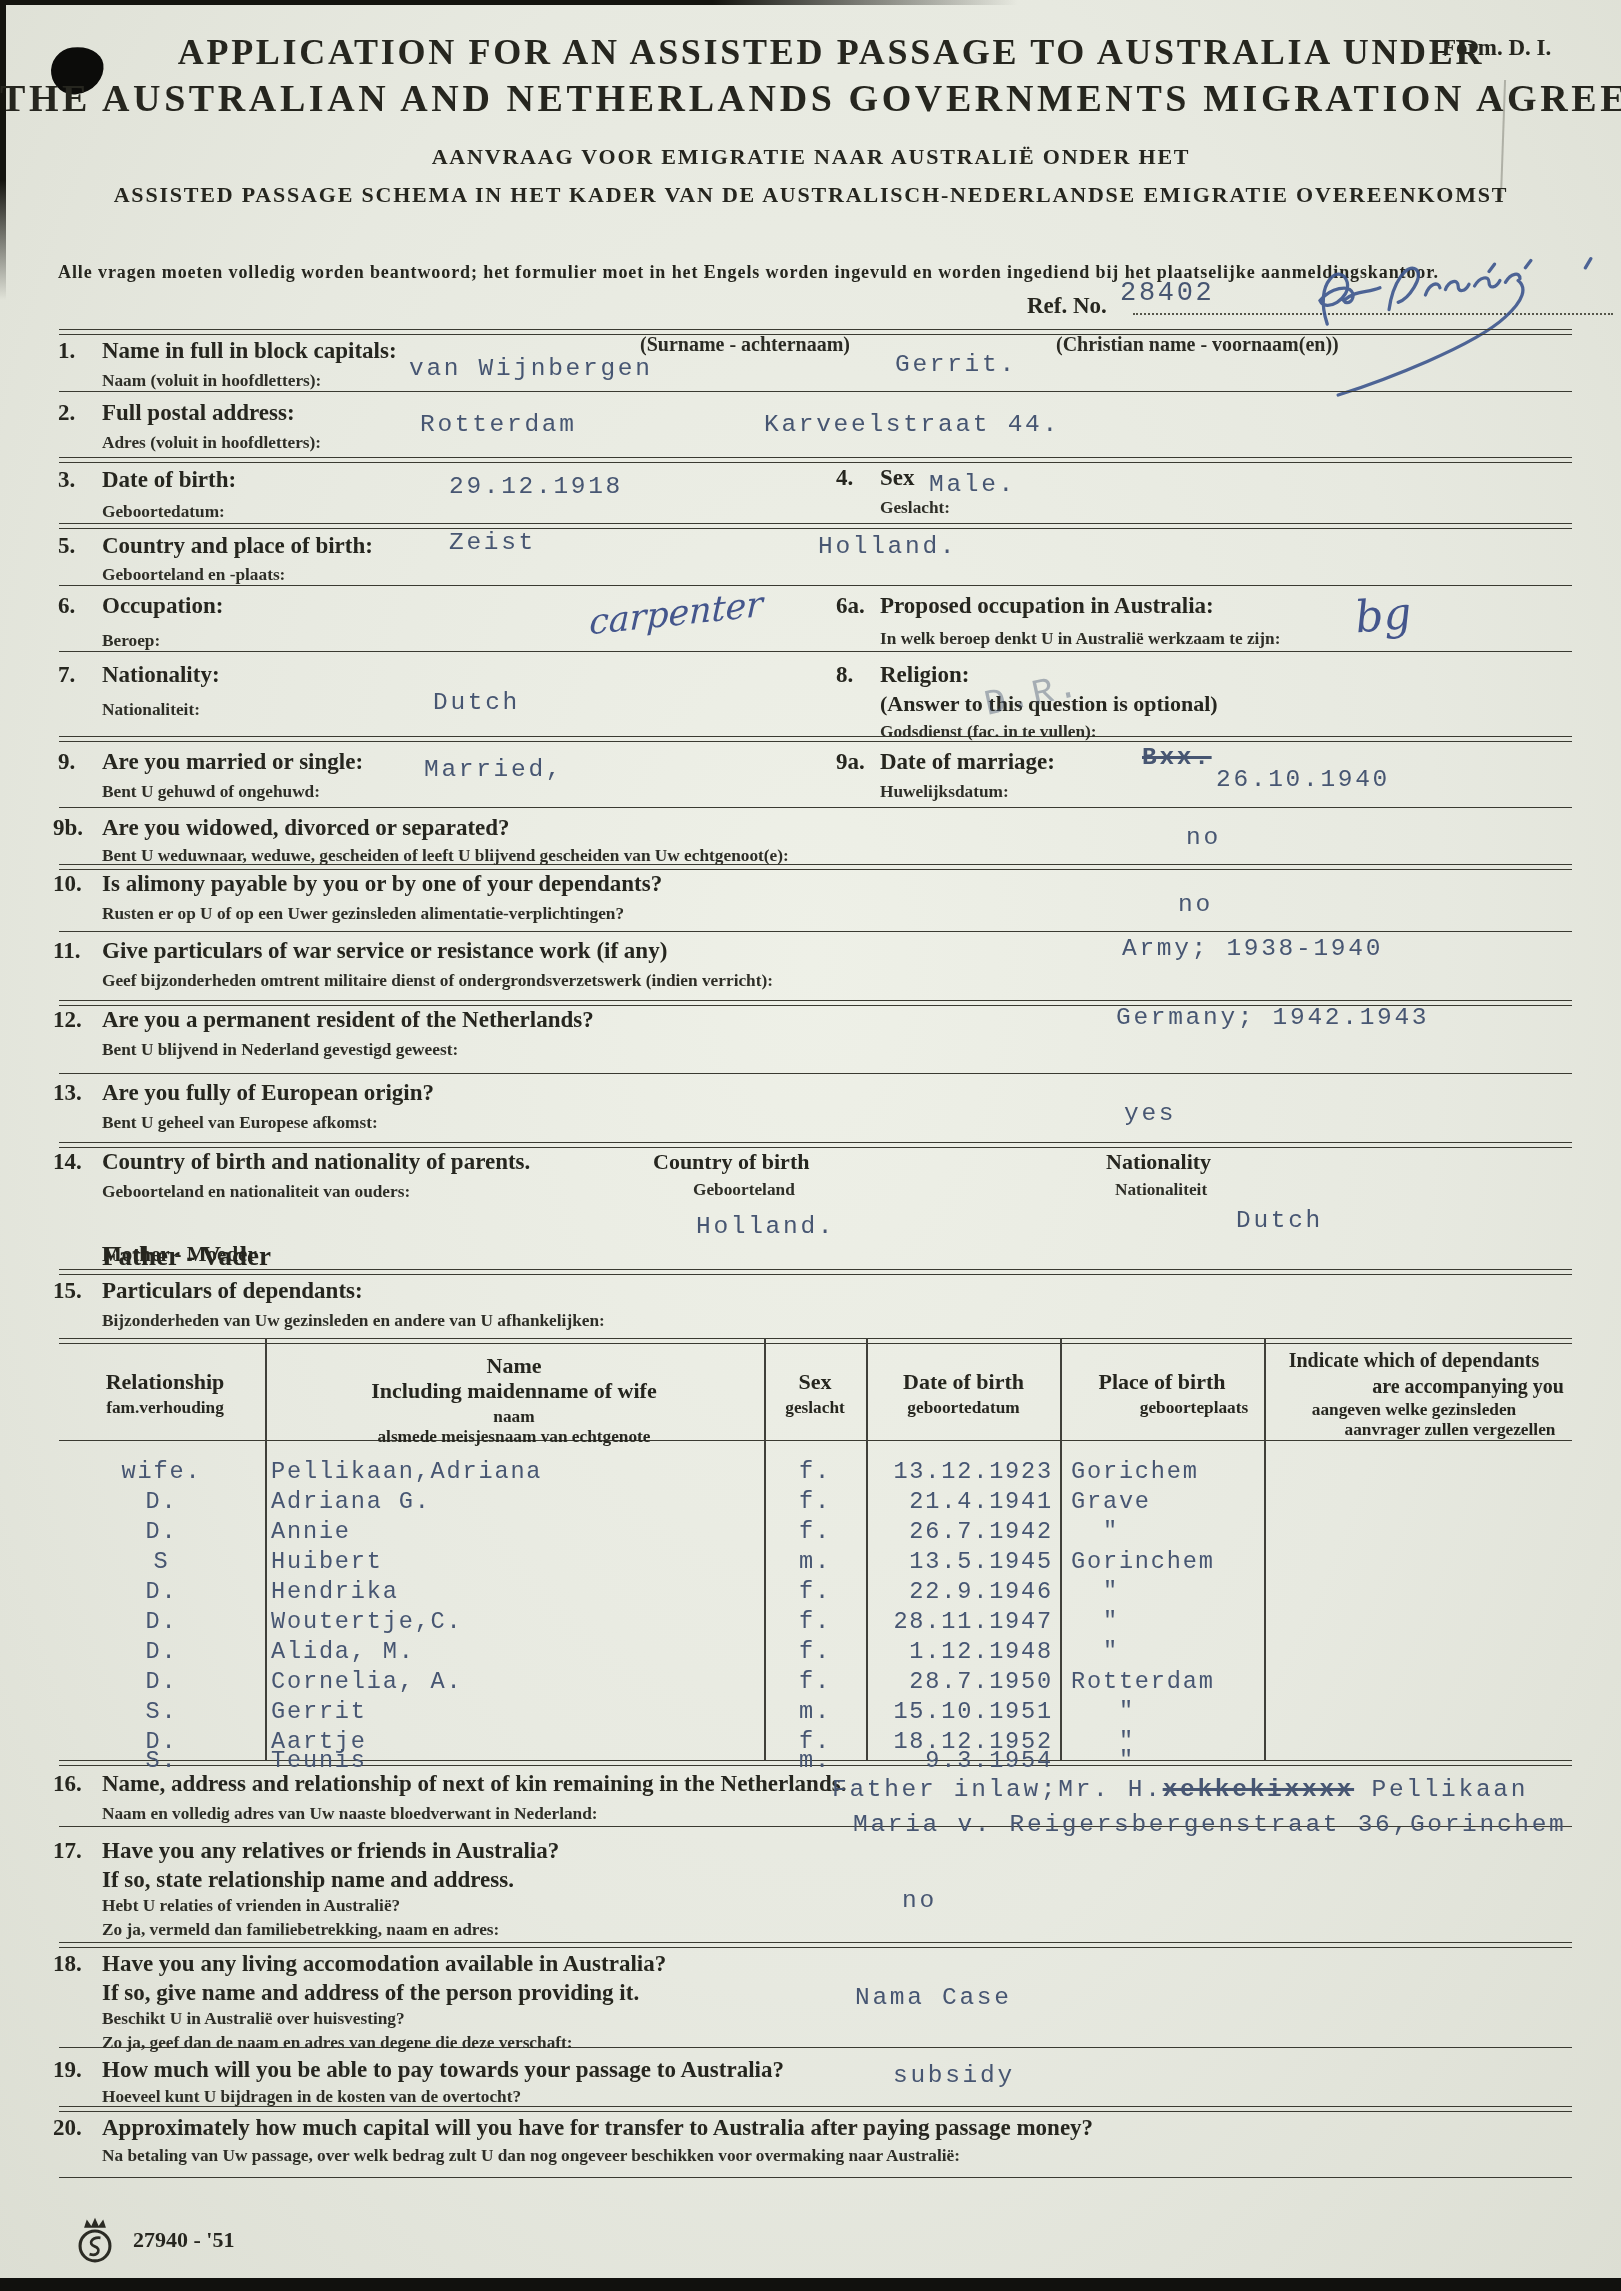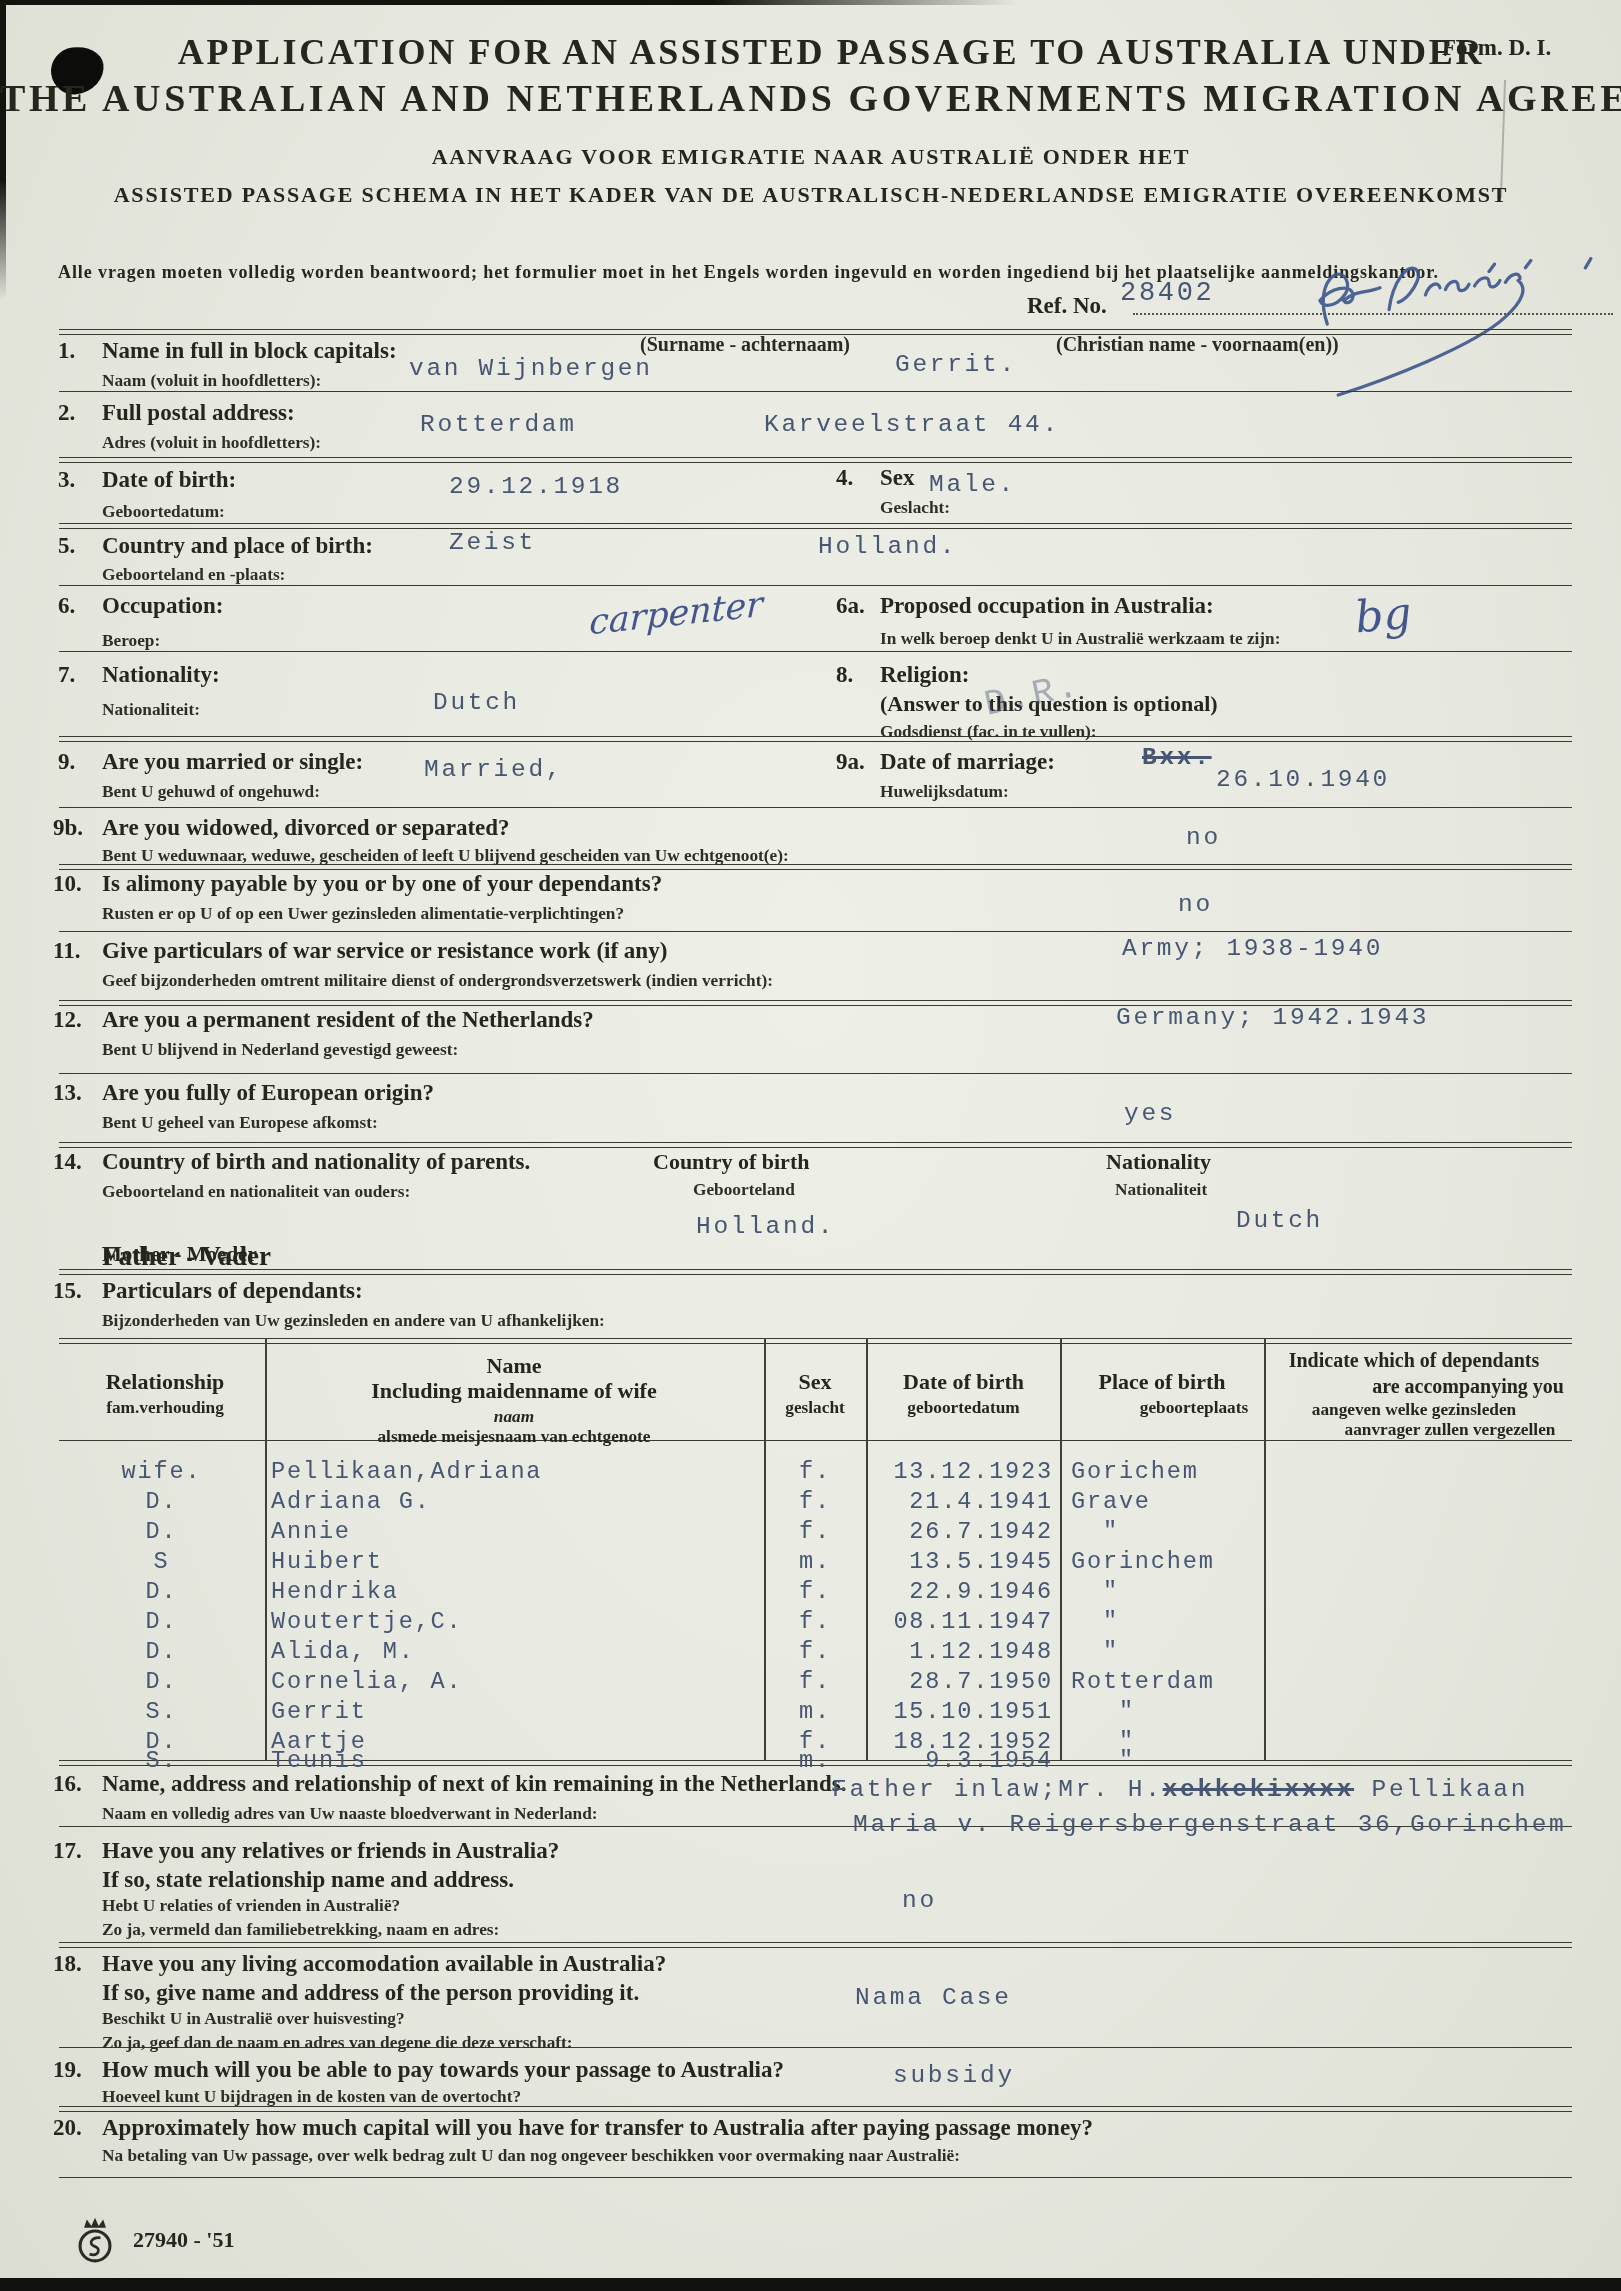--- a/index.html
+++ b/index.html
@@ -202,21 +202,21 @@
     <div class="vline" style="left:265px"></div>
     <div class="vline" style="left:764px"></div>
     <div class="vline" style="left:866px"></div>
     <div class="vline" style="left:1060px"></div>
     <div class="vline" style="left:1264px"></div>
 
     <div class="hc" style="left:64px;top:1369px;width:202px;font-size:22px;">Relationship</div>
     <div class="hc" style="left:64px;top:1398px;width:202px;font-size:17.3px;">fam.verhouding</div>
     <div class="hc" style="left:265px;top:1353px;width:498px;font-size:22px;">Name</div>
     <div class="hc" style="left:265px;top:1378px;width:498px;font-size:22px;">Including maidenname of wife</div>
-    <div class="hc" style="left:265px;top:1407px;width:498px;font-size:17.3px;font-style:italic;">naam</div>
+    <div class="hc" style="left:265px;top:1407px;width:498px;font-size:17.3px;">naam</div>
     <div class="hc" style="left:265px;top:1427px;width:498px;font-size:17.3px;">alsmede meisjesnaam van echtgenote</div>
     <div class="hc" style="left:764px;top:1369px;width:102px;font-size:22px;">Sex</div>
     <div class="hc" style="left:764px;top:1398px;width:102px;font-size:17.3px;">geslacht</div>
     <div class="hc" style="left:866px;top:1369px;width:195px;font-size:22px;">Date of birth</div>
     <div class="hc" style="left:866px;top:1398px;width:195px;font-size:17.3px;">geboortedatum</div>
     <div class="hc" style="left:1060px;top:1369px;width:204px;font-size:22px;">Place of birth</div>
     <div class="hc" style="left:1060px;top:1398px;width:204px;font-size:17.3px;margin-left:32px;">geboorteplaats</div>
     <div class="hc" style="left:1264px;top:1349px;width:300px;font-size:20px;">Indicate which of dependants</div>
     <div class="hc" style="left:1264px;top:1375px;width:300px;font-size:20px;text-align:right;">are accompanying you</div>
     <div class="hc" style="left:1264px;top:1400px;width:300px;font-size:17.3px;">aangeven welke gezinsleden</div>
@@ -255,21 +255,21 @@
           <div class="dep-cell c-rel">D.</div>
           <div class="dep-cell c-name">Hendrika</div>
           <div class="dep-cell c-sex">f.</div>
           <div class="dep-cell c-dob">22.9.1946</div>
           <div class="dep-cell c-pob">  "</div>
         </div>
         <div class="dep-row" style="top: 1608px;">
           <div class="dep-cell c-rel">D.</div>
           <div class="dep-cell c-name">Woutertje,C.</div>
           <div class="dep-cell c-sex">f.</div>
-          <div class="dep-cell c-dob">08.11.1947</div>
+          <div class="dep-cell c-dob">28.11.1947</div>
           <div class="dep-cell c-pob">  "</div>
         </div>
         <div class="dep-row" style="top: 1638px;">
           <div class="dep-cell c-rel">D.</div>
           <div class="dep-cell c-name">Alida, M.</div>
           <div class="dep-cell c-sex">f.</div>
           <div class="dep-cell c-dob">1.12.1948</div>
           <div class="dep-cell c-pob">  "</div>
         </div>
         <div class="dep-row" style="top: 1668px;">

